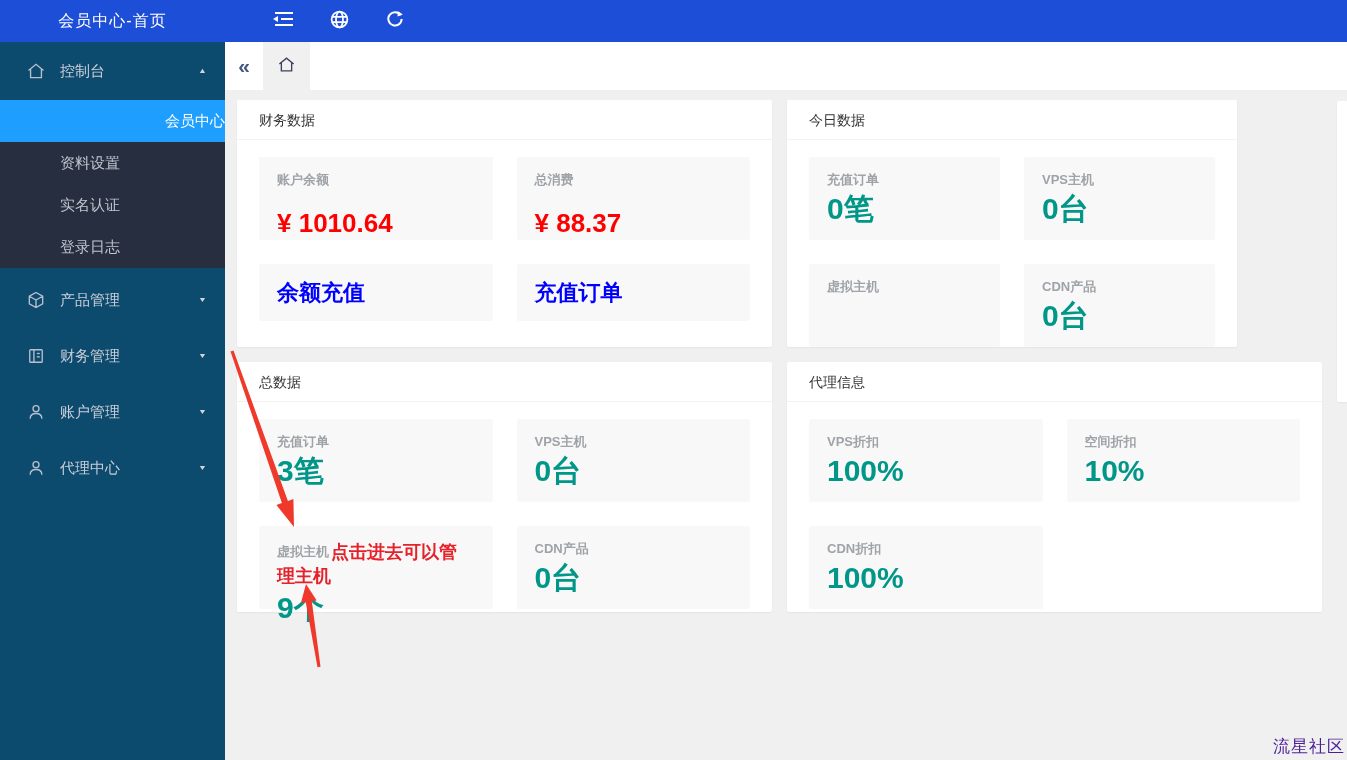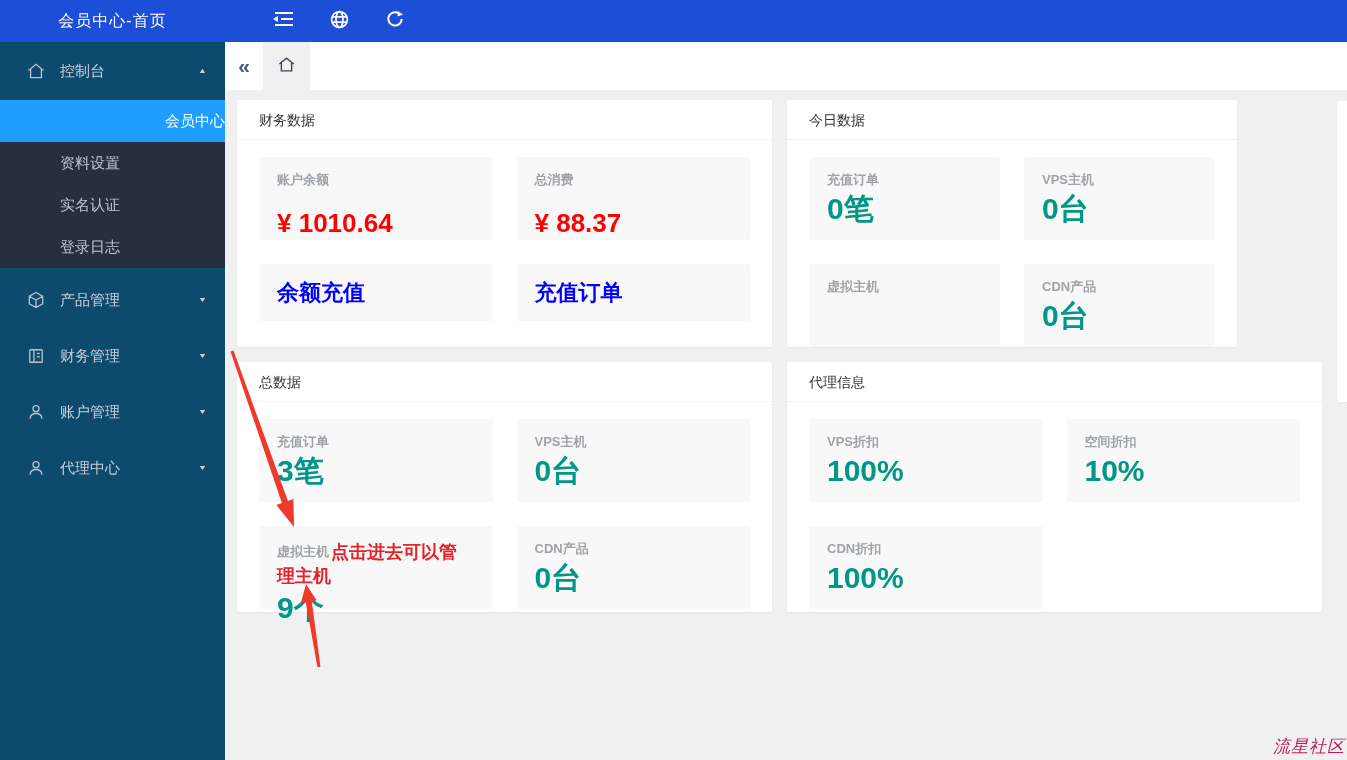--- a/index.html
+++ b/index.html
@@ -47,21 +47,21 @@
   .tile-note { font-size:18px; color:#e62129; margin-left:2px; vertical-align:-2px; }
   .tile-value { font-size:30px; color:#009688; margin-top:3px; line-height:1.1; }
   .tile-money { font-size:26px; color:#ff0000; margin-top:20px; line-height:1.1; }
   .tile-link { height:57px; display:flex; align-items:center; padding:0 18px; font-size:22px; color:#0000ff; cursor:pointer; }
   .card-finance { left:12px; top:10px;  width:535px; height:247px; }
   .card-today   { left:562px; top:10px; width:450px; height:247px; }
   .card-total   { left:12px; top:272px; width:535px; height:250px; }
   .card-agent   { left:562px; top:272px; width:535px; height:250px; }
   .card-sliver  { left:1112px; top:11px; width:10px; height:301px; border-radius:2px 0 0 2px; }
 
-  .watermark { position:absolute; right:2px; bottom:2px; font-size:17px; color:#be185d; letter-spacing:1px;font-style:italic; }
+  .watermark { position:absolute; right:2px; bottom:2px; font-size:17px; color:#4c1d95; letter-spacing:1px; }
 
   .arrows { position:absolute; left:0; top:0; width:1347px; height:760px; pointer-events:none; z-index:40; }
 </style>
 </head>
 <body>
 
 <div class="app">
 
   <div class="topbar">
     <div class="brand">会员中心-首页</div>

